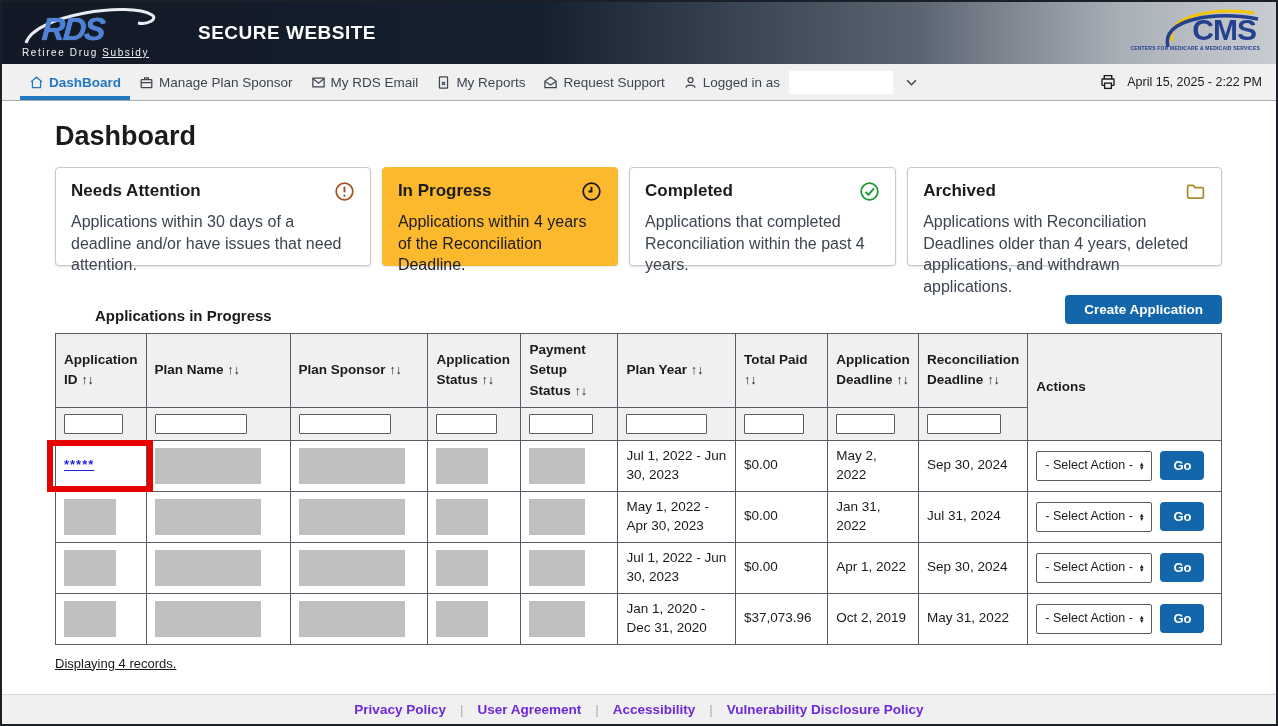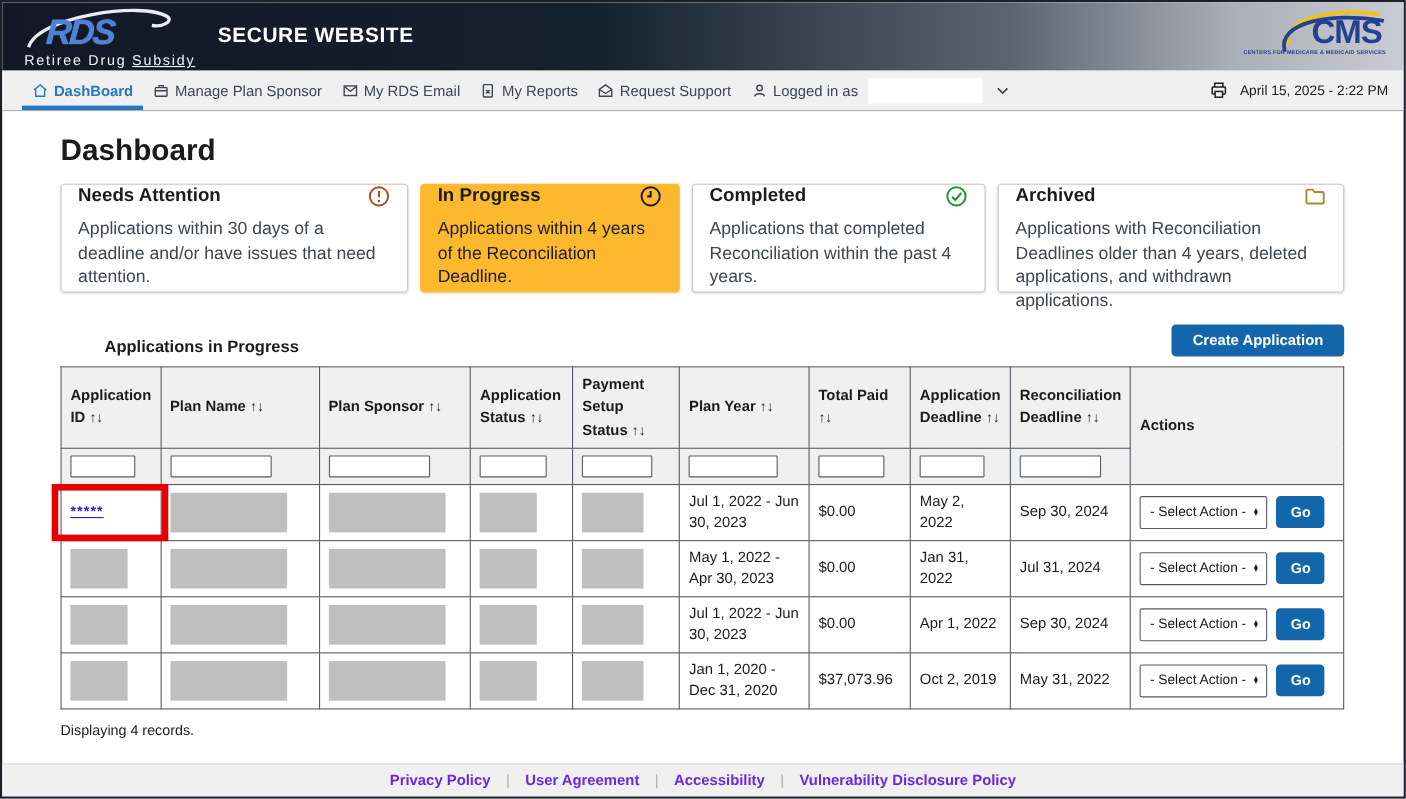--- a/index.html
+++ b/index.html
@@ -22,21 +22,21 @@
     padding:0 14px 0 18px;position:relative;
   }
   .rds-logo{position:relative;width:150px;height:56px;flex:0 0 auto;cursor:pointer;}
   .rds-swoosh{position:absolute;left:0;top:0;}
   .rds-acronym{
     position:absolute;left:22px;top:6px;font-size:32px;font-weight:800;font-style:italic;
     letter-spacing:-2px;color:#4d82d6;transform:skew(-4deg);
     text-shadow:0 0 1px #7fa6e8;
   }
   .rds-tagline{
-    position:absolute;left:2px;top:42px;font-size:13px;color:#f1f3f6;letter-spacing:1.6px;white-space:nowrap;
+    position:absolute;left:2px;top:42px;font-size:10px;color:#f1f3f6;letter-spacing:1.6px;white-space:nowrap;
   }
   .rds-tagline .emph{text-decoration:underline;}
   .site-title{color:#fff;font-size:19px;font-weight:700;letter-spacing:.5px;margin-left:28px;}
   .cms-logo{margin-left:auto;position:relative;width:120px;height:52px;text-align:right;}
   .cms-acronym{
     position:absolute;right:6px;top:8px;font-size:30px;font-weight:800;color:#23418f;
     letter-spacing:-1px;line-height:1;
   }
   .cms-tagline{position:absolute;right:2px;top:38px;font-size:5px;font-weight:700;color:#23418f;letter-spacing:.2px;white-space:nowrap;}
   
@@ -53,21 +53,21 @@
   .nav-right svg{width:18px;height:18px;}
   .nav-date{font-size:12.5px;}
   .chev{margin-left:6px;}
   
   .main{flex:1;padding:20px 54px 0 53px;overflow:hidden;}
   h1.page-title{font-size:27px;font-weight:700;color:var(--text-dark);}
   
   .cards{display:flex;gap:11px;margin-top:15px;}
   .card{
     background:#fff;border:1px solid #c9c9c9;border-radius:4px;box-shadow:0 1px 2px rgba(0,0,0,.12);
-    padding:0 15px;height:99px;cursor:pointer;
+    padding:13px 15px;height:99px;cursor:pointer;
   }
   .card .card-head{display:flex;align-items:flex-start;}
   .card h2{font-size:17px;font-weight:700;color:var(--text-dark);}
   .card .card-icon{margin-left:auto;}
   .card .card-icon svg{width:21px;height:21px;}
   .card p{font-size:16px;line-height:1.35;color:var(--text-body);margin-top:9px;}
   .card.c1{width:317px;}
   .card.c2{width:237px;background:var(--card-active-bg);border-color:var(--card-active-bg);}
   .card.c2 p{color:#1b1b1b;}
   .card.c3{width:268px;}
@@ -103,21 +103,21 @@
   .actions-wrap{display:flex;align-items:center;gap:8px;}
   .fake-select{
     display:inline-flex;align-items:center;gap:7px;border:1px solid var(--border-dark);border-radius:2px;
     background:#fff;padding:5px 8px;font-size:12.5px;color:var(--text-dark);cursor:pointer;
   }
   .spin{display:inline-flex;flex-direction:column;line-height:.55;font-size:7px;color:#1b1b1b;}
   .btn-go{
     background:var(--primary-blue);color:#fff;border:none;border-radius:4px;font-family:inherit;
     font-size:13px;font-weight:700;padding:7px 13px;cursor:pointer;text-align:right;
   }
-  .records{font-size:13px;color:var(--text-dark);margin-top:11px;}
+  .records{font-size:13px;color:var(--text-dark);margin-top:11px;text-decoration:underline;}
   
   .footer{
     flex:0 0 30px;background:#f0f0f0;border-top:1px solid #d6d7d9;
     display:flex;align-items:center;justify-content:center;gap:14px;
     font-size:13.5px;font-weight:700;color:#1a4480;margin-top:8px;
   }
   .footer a{color:#6d28d9;text-decoration:none;cursor:pointer;}
   .footer .sep{color:#a9aeb1;font-weight:400;}
   svg{display:block;}
 </style>

